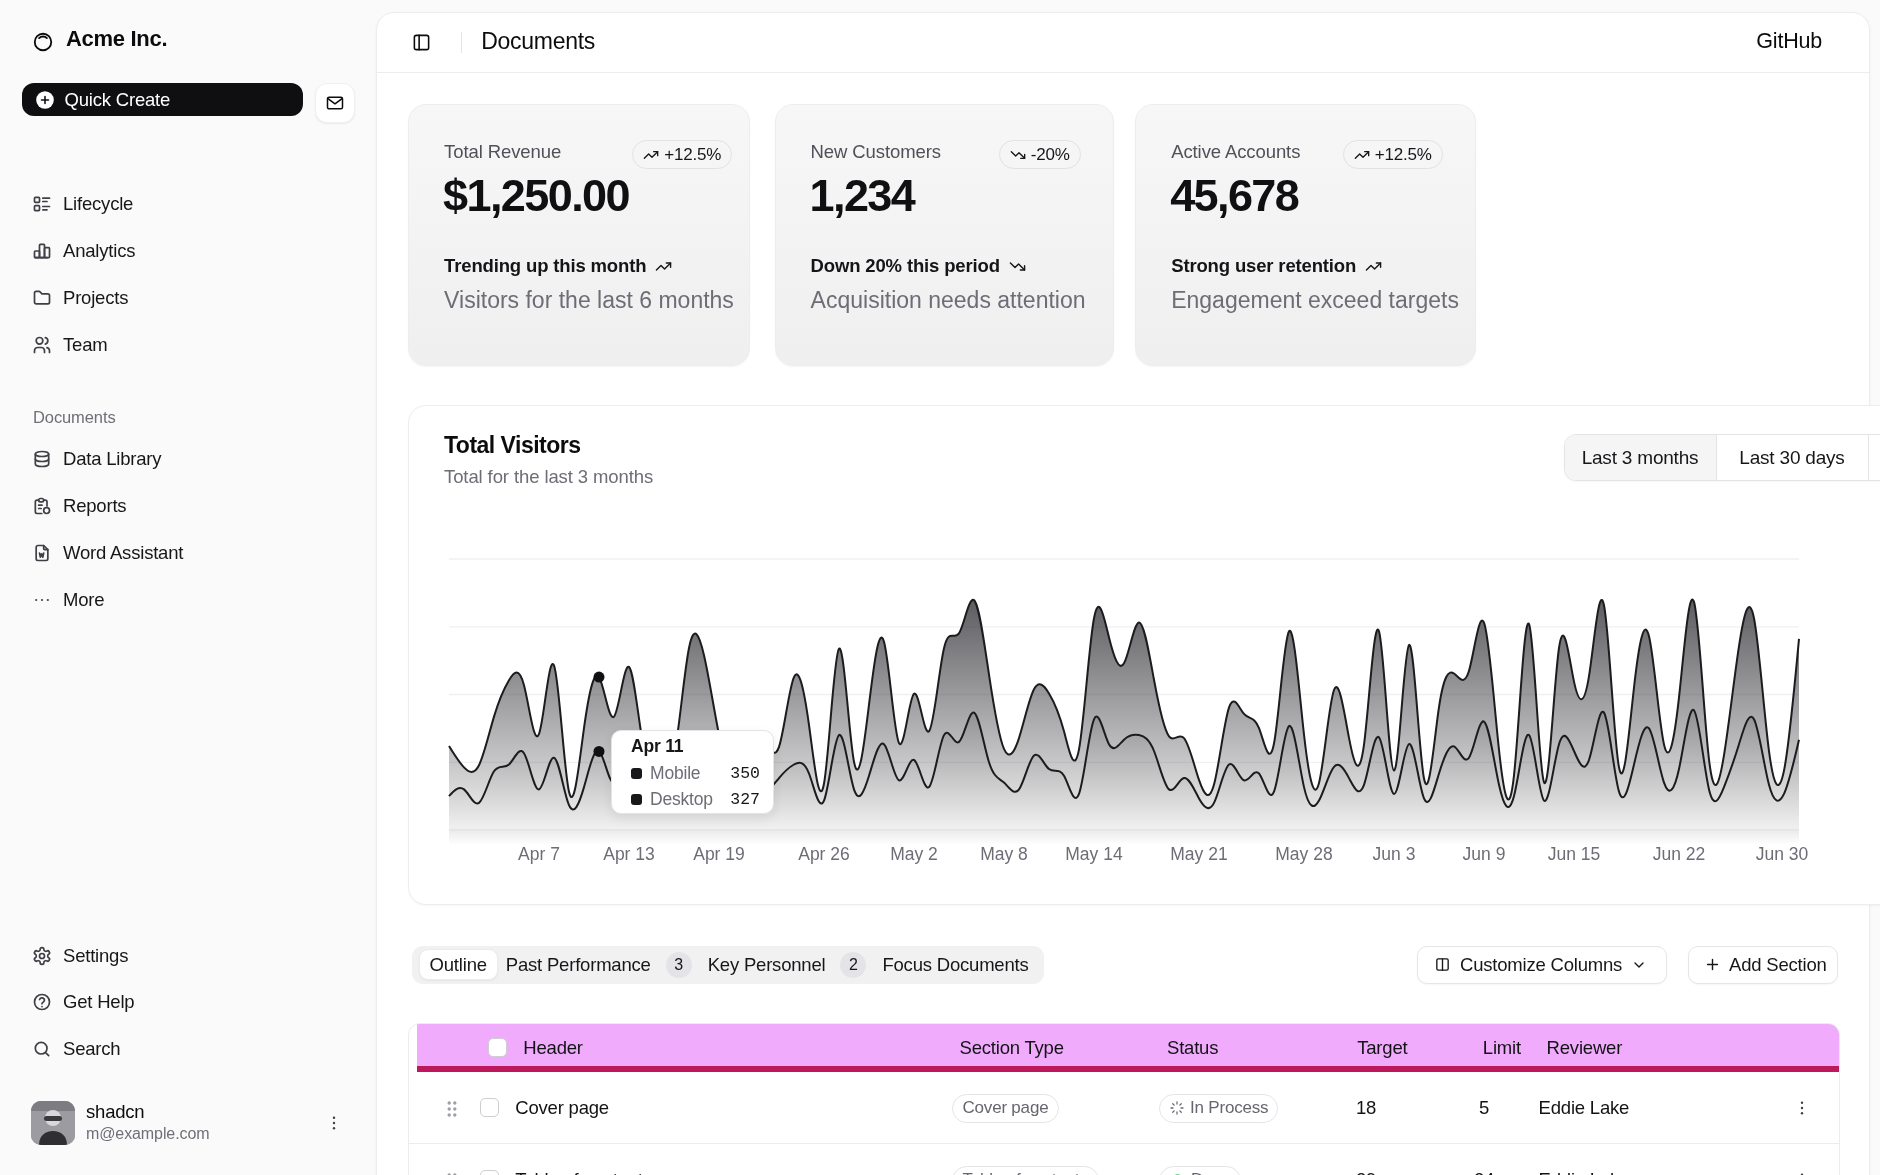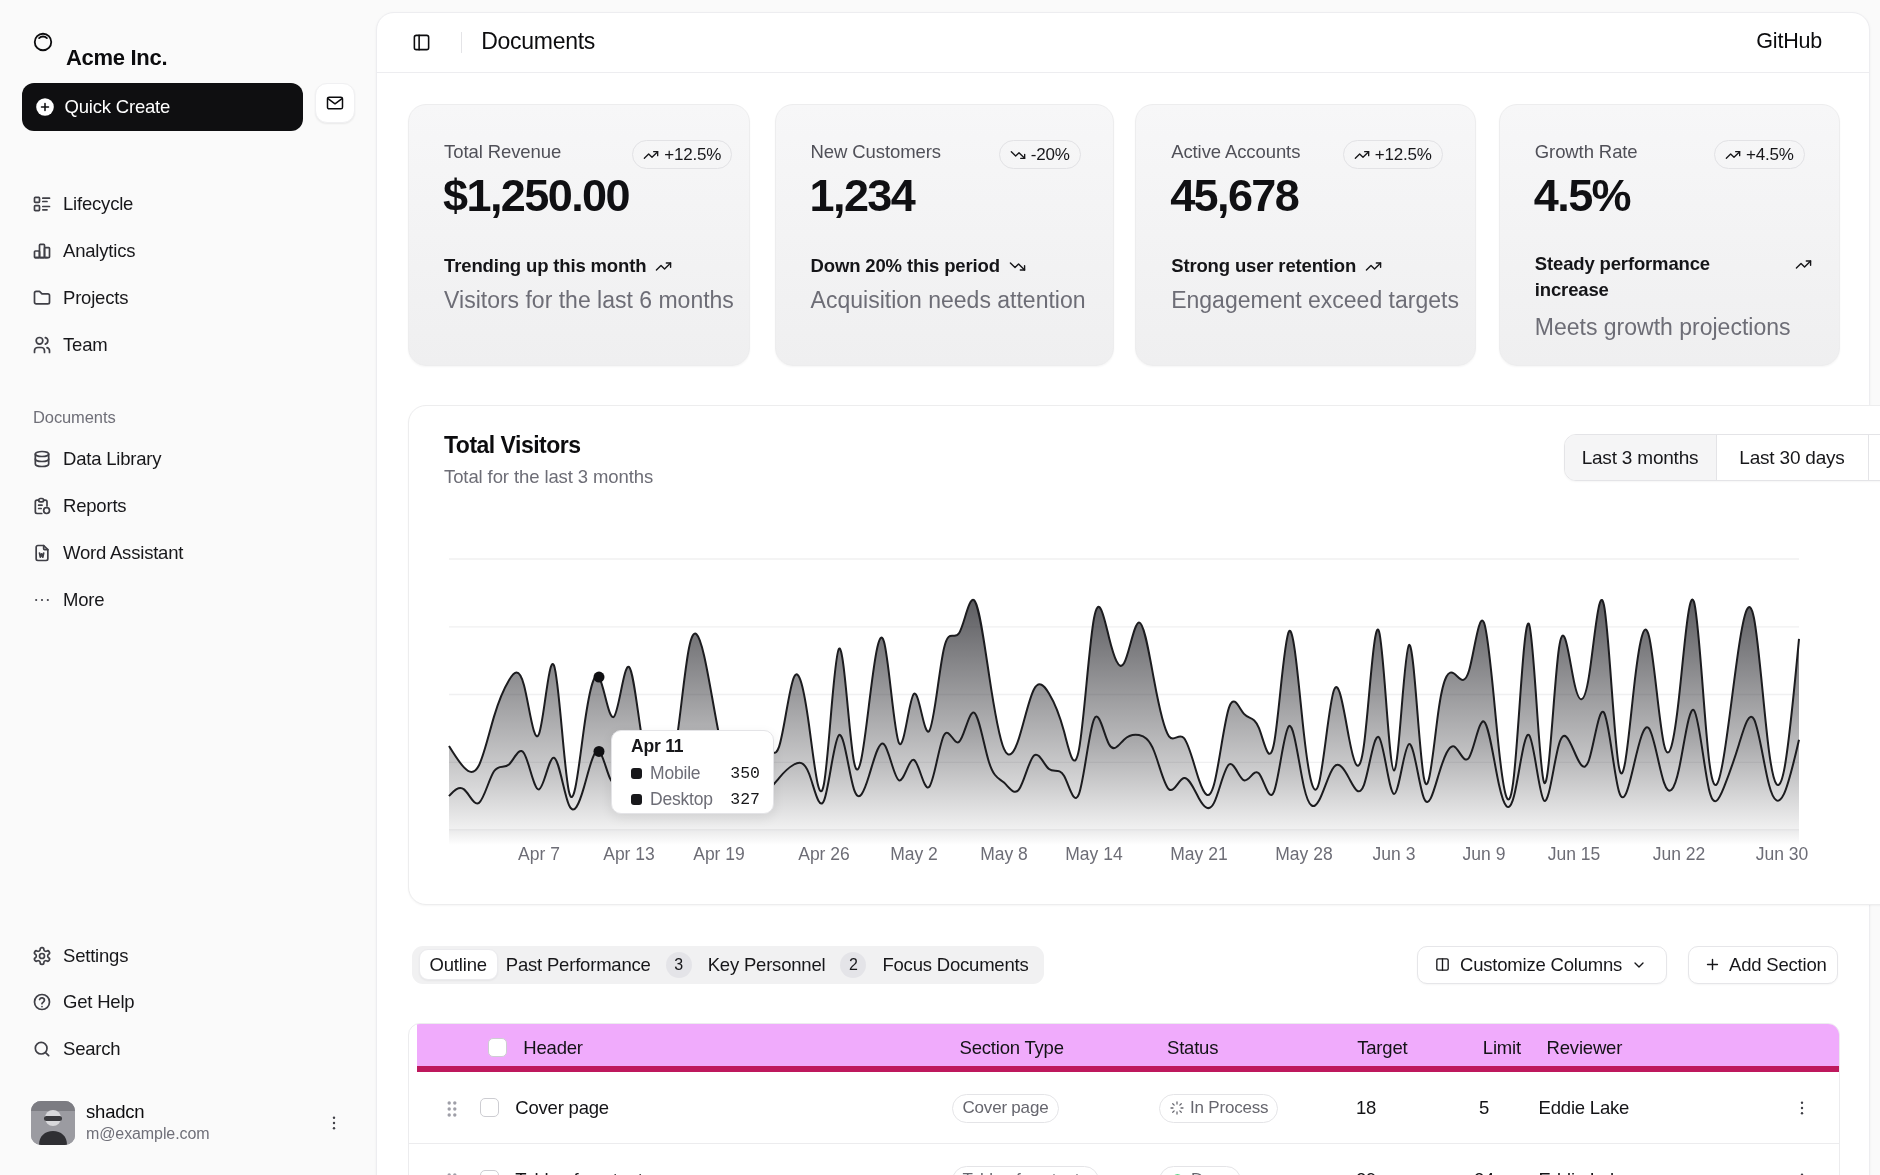--- a/index.html
+++ b/index.html
@@ -80,23 +80,23 @@
 </style>
 </head>
 <body>
 
 <div id="sidebar">
 
   <svg class="abs" style="left:32px;top:31px" width="22" height="22" viewBox="0 0 24 24" fill="none" stroke="#0c0c0e" stroke-width="2" stroke-linecap="round">
     <circle cx="12" cy="12" r="9"></circle>
       <path d="M16.243 7.757a6 6 0 0 0-8.486 0"></path>
   </svg>
-  <div class="abs" style="left:66px;top:45px;font-size:22px;font-weight:700;letter-spacing:-0.3px">Acme Inc.</div>
-
-  <div class="abs row" style="left:21.6px;top:83px;width:281px;height:48px;border-radius:12px;background:#0f0f11;text-align:center;">
+  <div class="abs" style="left:66px;top:26px;font-size:22px;font-weight:700;letter-spacing:-0.3px">Acme Inc.</div>
+
+  <div class="abs row" style="left:21.6px;top:83px;width:281px;height:33px;border-radius:12px;background:#0f0f11;text-align:center;">
     <svg style="margin-left:12px" width="22" height="22" viewBox="0 0 24 24">
       <circle cx="12" cy="12" r="9.6" fill="#fff"></circle>
       <path d="M8.2 12h7.6M12 8.2v7.6" stroke="#0f0f11" stroke-width="1.7" stroke-linecap="round"></path>
     </svg>
     <div style="margin-left:9px;color:#fff;font-size:18.5px;font-weight:500;letter-spacing:-0.2px">Quick Create</div>
   </div>
   <div class="abs row" style="left:314.7px;top:83px;width:40px;height:40px;border-radius:12px;background:#fff;border:1px solid #f0f0f2;box-shadow:0 1px 2px rgba(0,0,0,.07);justify-content:center">
     <svg width="20" height="20" viewBox="0 0 24 24" fill="none" stroke="#0c0c0e" stroke-width="1.8" stroke-linecap="round" stroke-linejoin="round">
       <rect x="3" y="5" width="18" height="14" rx="2"></rect>
         <path d="m4 7 8 6 8-6"></path>
@@ -263,37 +263,20 @@
           <path d="M16 7h6v6"></path>
         </svg>
         <span class="bt">+12.5%</span>
       </div>
     <div class="val">45,678</div>
     <div class="f1">Strong user retention <svg width="17" height="17" viewBox="0 0 24 24" fill="none" stroke="#17171a" stroke-width="2" stroke-linecap="round" stroke-linejoin="round">
           <path d="m22 7-8.5 8.5-5-5L2 17"></path>
           <path d="M16 7h6v6"></path>
         </svg></div>
     <div class="f2">Engagement exceed targets</div>
-  </div>
-  <div class="card" style="left:1121.8px;top:91px">
-    <div class="lbl">Growth Rate</div>
-    <div class="badge" style="right:34px">
-        <svg width="16" height="16" viewBox="0 0 24 24" fill="none" stroke="#17171a" stroke-width="2" stroke-linecap="round" stroke-linejoin="round">
-          <path d="m22 7-8.5 8.5-5-5L2 17"></path>
-          <path d="M16 7h6v6"></path>
-        </svg>
-        <span class="bt">+4.5%</span>
-      </div>
-    <div class="val">4.5%</div>
-    <div class="f1" style="width:240px;line-height:26.5px;top:145.5px">Steady performance increase</div>
-    <svg class="abs" style="right:27px;top:151px" width="17" height="17" viewBox="0 0 24 24" fill="none" stroke="#17171a" stroke-width="2" stroke-linecap="round" stroke-linejoin="round">
-        <path d="m22 7-8.5 8.5-5-5L2 17"></path>
-        <path d="M16 7h6v6"></path>
-      </svg>
-    <div class="f2" style="top:208.5px">Meets growth projections</div>
   </div>
 
   <div id="chartcard">
     <div class="abs" style="left:35px;top:26px;font-size:23px;font-weight:700;letter-spacing:-0.5px">Total Visitors</div>
     <div class="abs" style="left:35px;top:60px;font-size:18.5px;color:#6d6d76;letter-spacing:-0.1px">Total for the last 3 months</div>
     <div id="tg">
       <div class="tgseg on" style="width:151px">Last 3 months</div>
       <div class="tgseg" style="width:152px">Last 30 days</div>
       <div class="tgseg" style="width:153.5px">Last 7 days</div>
     </div>

